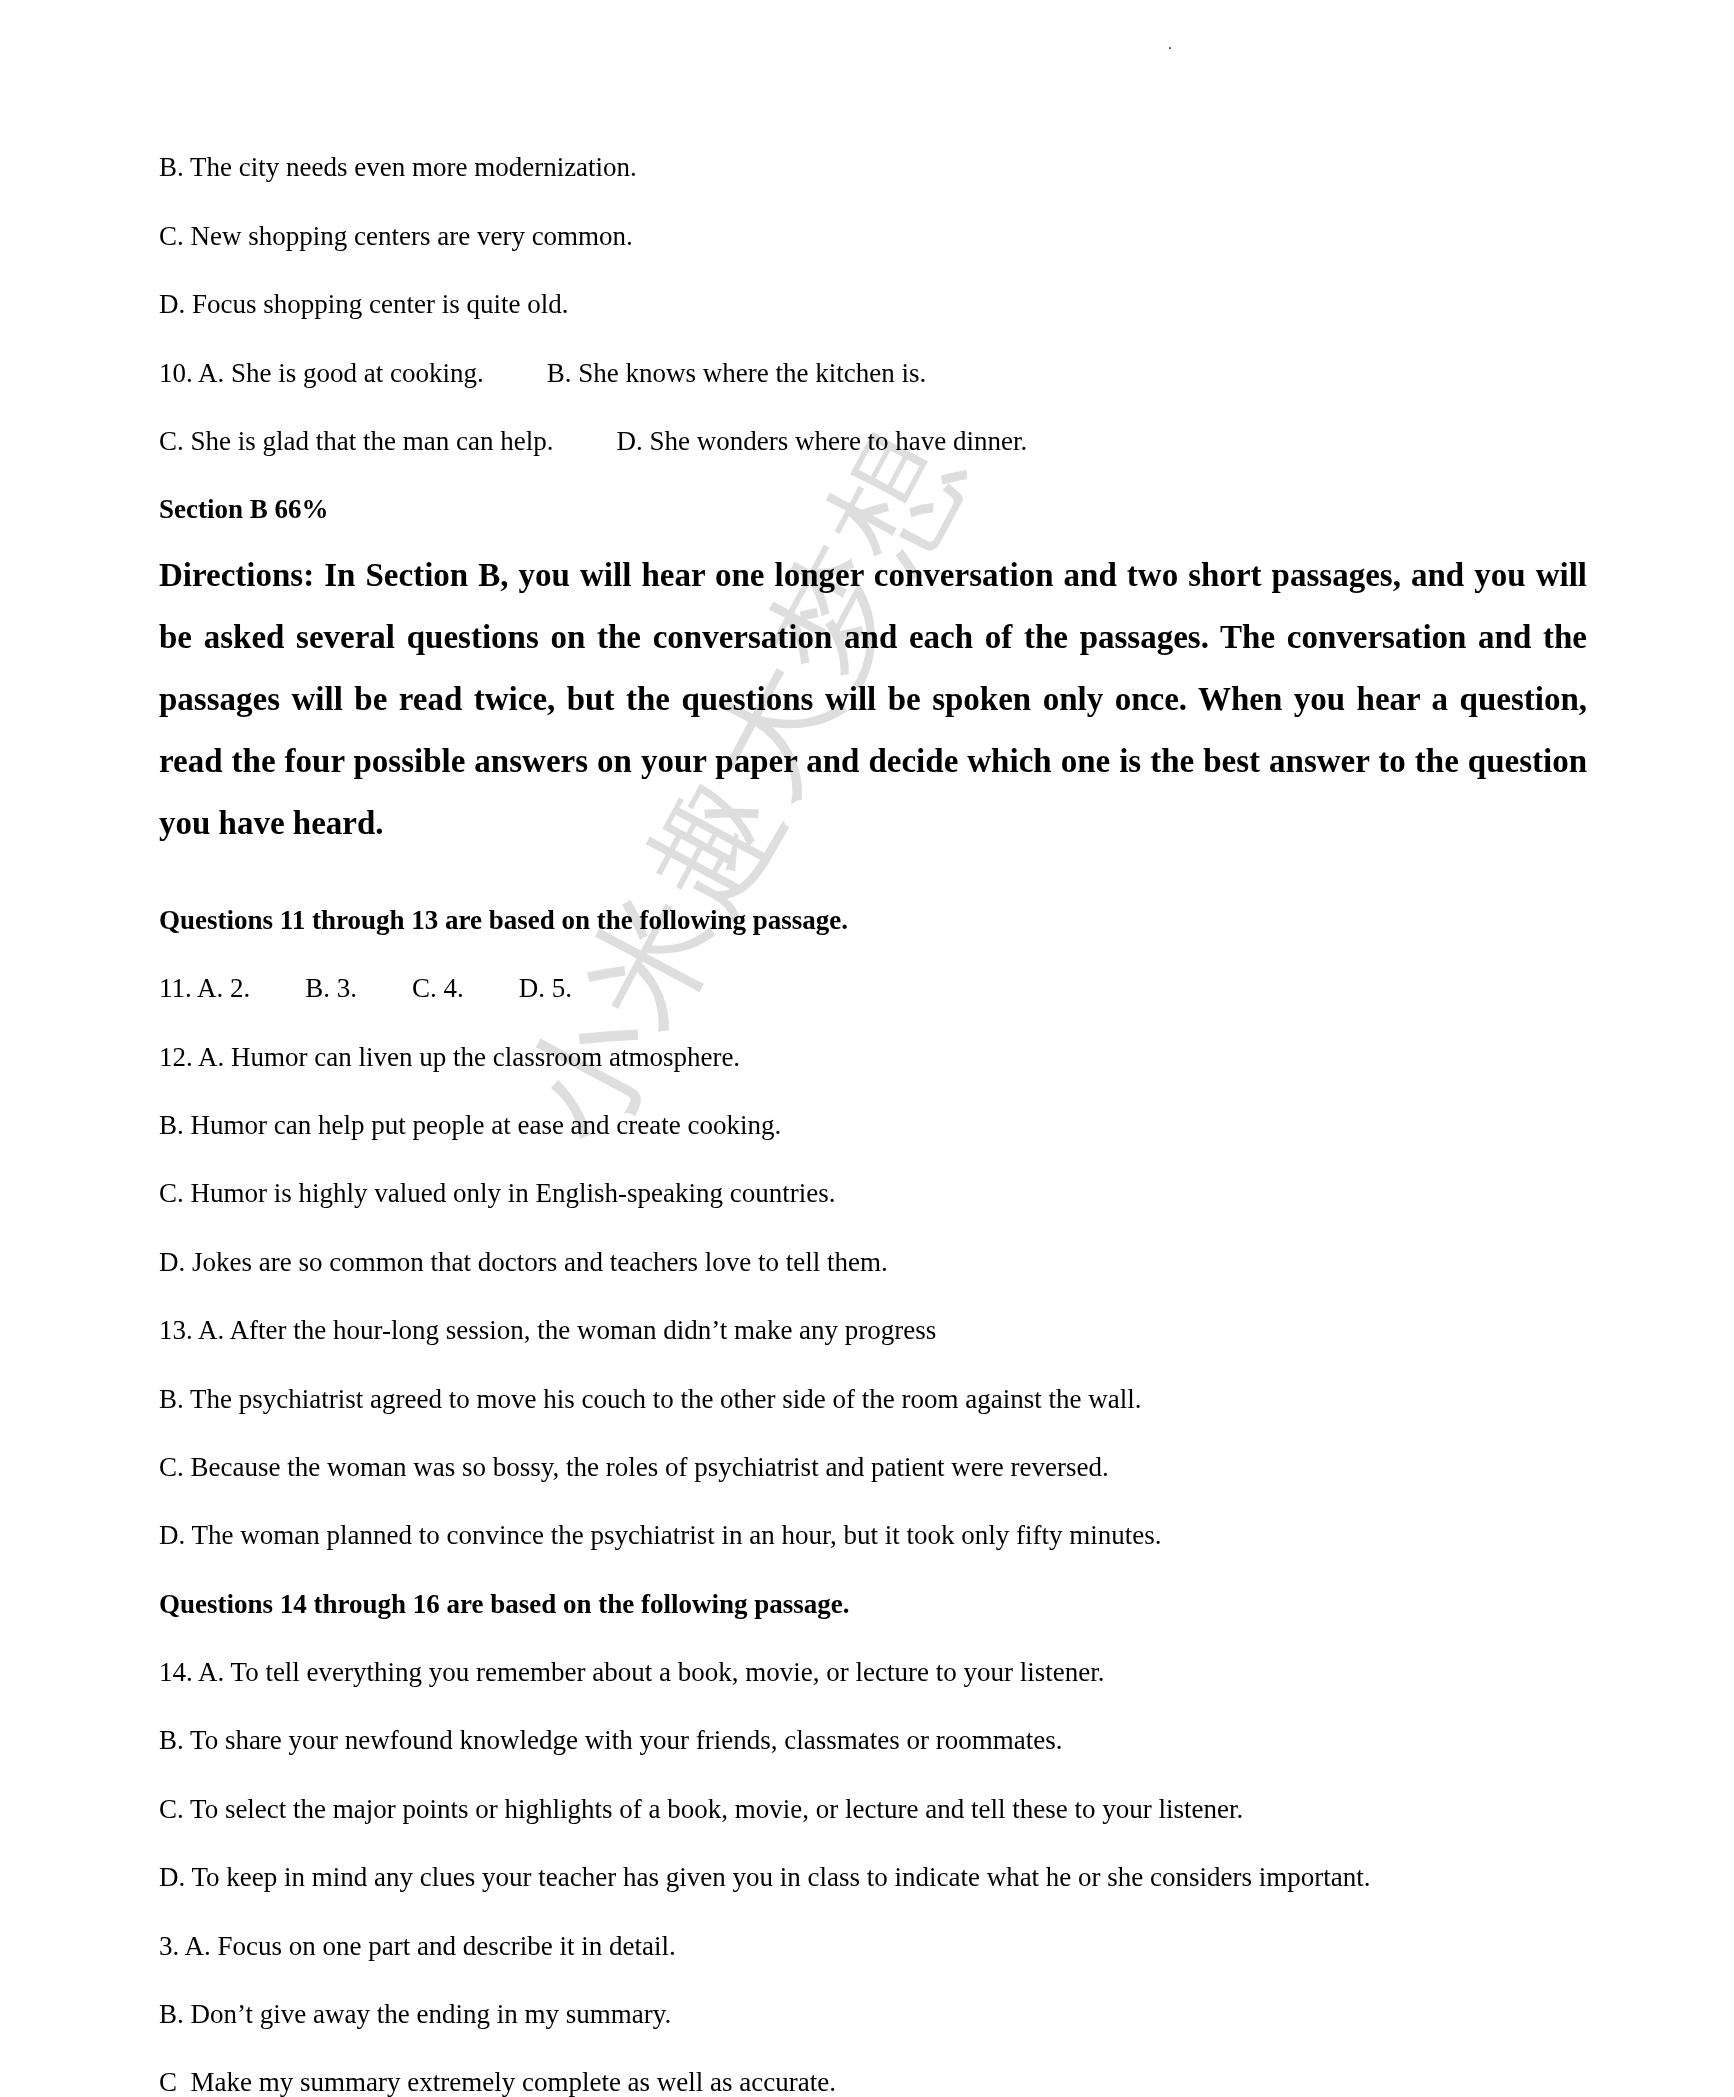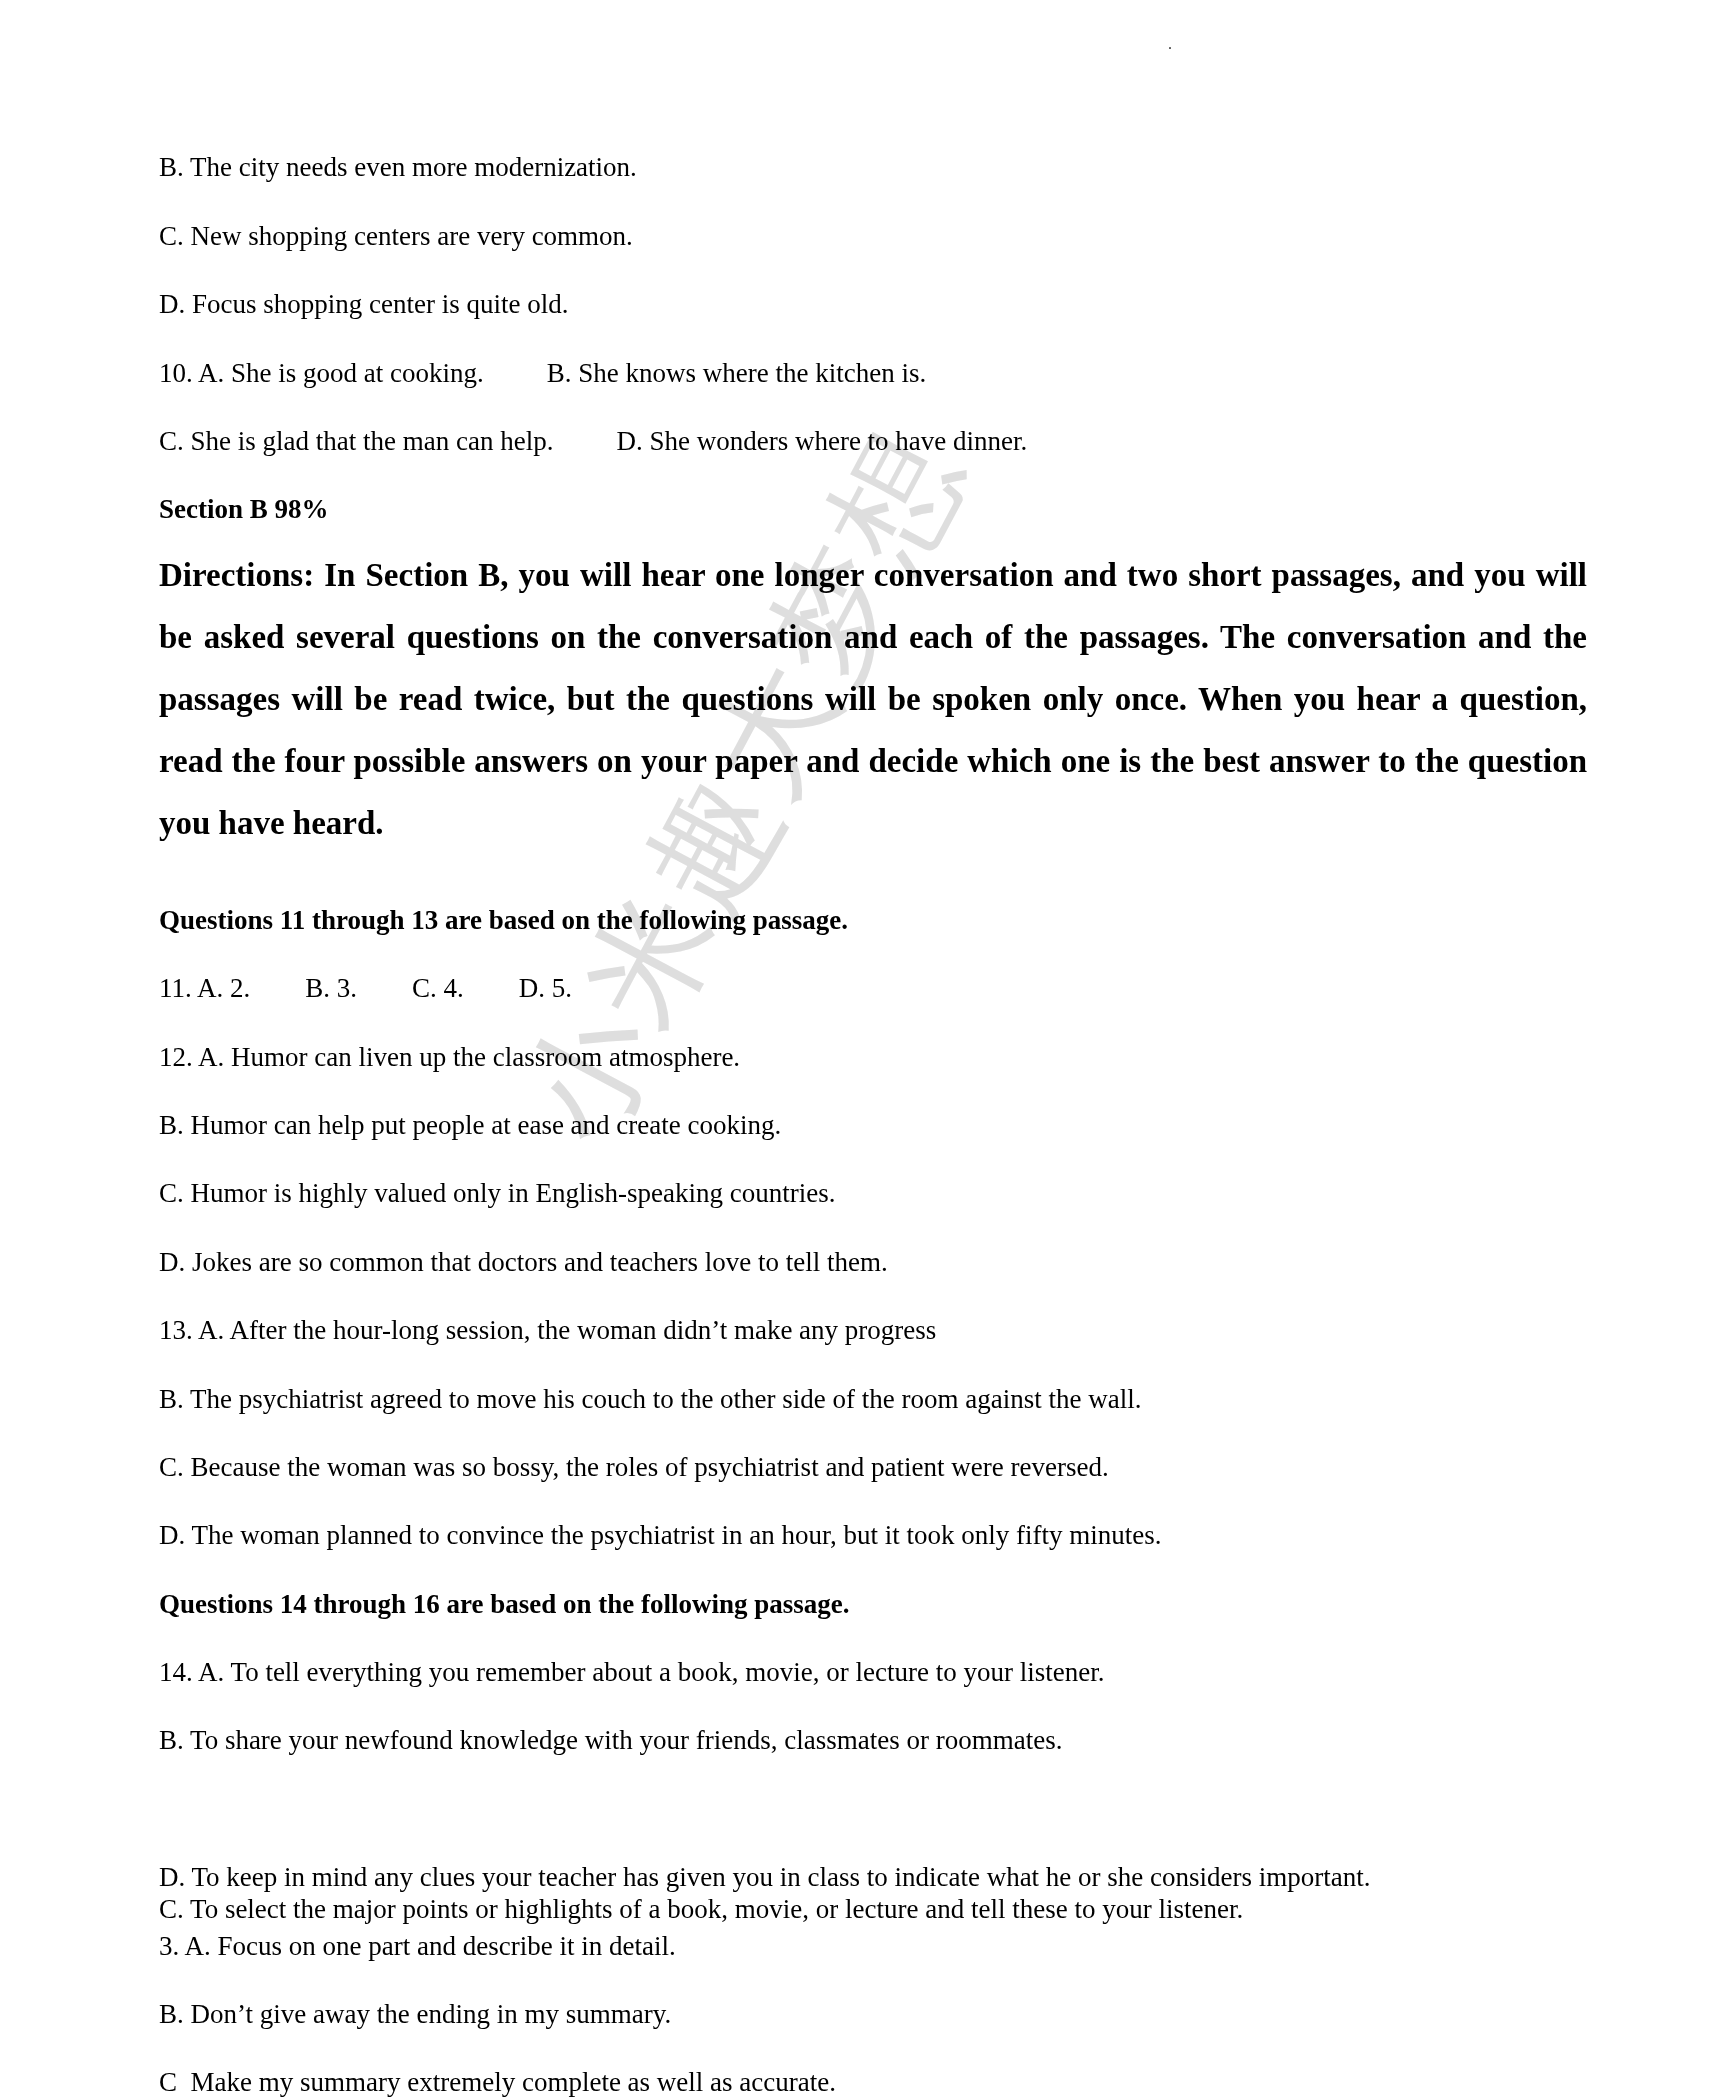--- a/index.html
+++ b/index.html
@@ -26,21 +26,21 @@
 <div class="line" style="top:223px">C. New shopping centers are very common.</div>
 <div class="line" style="top:291px">D. Focus shopping center is quite old.</div>
 
 <div class="line" style="top:360px">
   <span>10. A. She is good at cooking.</span><span class="gap" style="width:63px"></span><span>B. She knows where the kitchen is.</span>
 </div>
 <div class="line" style="top:428px">
   <span>C. She is glad that the man can help.</span><span class="gap" style="width:63px"></span><span>D. She wonders where to have dinner.</span>
 </div>
 
-<div class="line bold" style="top:496px">Section B 98%</div>
+<div class="line bold" style="top:496px">Section B 66%</div>
 <div class="dir" style="top:544px; text-align-last:left;">Directions: In Section B, you will hear one longer conversation and two short passages, and you will be asked several questions on the conversation and each of the passages. The conversation and the passages will be read twice, but the questions will be spoken only once. When you hear a question, read the four possible answers on your paper and decide which one is the best answer to the question you have heard.</div>
 
 <div class="line bold" style="top:907px">Questions 11 through 13 are based on the following passage.</div>
 
 <div class="line" style="top:975px">
   <span>11. A. 2.</span><span class="gap" style="width:55px"></span><span>B. 3.</span><span class="gap" style="width:55px"></span><span>C. 4.</span><span class="gap" style="width:55px"></span><span>D. 5.</span>
 </div>
 
 <div class="line" style="top:1044px">12. A. Humor can liven up the classroom atmosphere.</div>
 <div class="line" style="top:1112px">B. Humor can help put people at ease and create cooking.</div>
@@ -49,19 +49,19 @@
 
 <div class="line" style="top:1317px">13. A. After the hour-long session, the woman didn’t make any progress</div>
 <div class="line" style="top:1386px">B. The psychiatrist agreed to move his couch to the other side of the room against the wall.</div>
 <div class="line" style="top:1454px">C. Because the woman was so bossy, the roles of psychiatrist and patient were reversed.</div>
 <div class="line" style="top:1522px">D. The woman planned to convince the psychiatrist in an hour, but it took only fifty minutes.</div>
 
 <div class="line bold" style="top:1591px">Questions 14 through 16 are based on the following passage.</div>
 
 <div class="line" style="top:1659px">14. A. To tell everything you remember about a book, movie, or lecture to your listener.</div>
 <div class="line" style="top:1727px">B. To share your newfound knowledge with your friends, classmates or roommates.</div>
-<div class="line" style="top:1896px">C. To select the major points or highlights of a book, movie, or lecture and tell these to your listener.</div>
+<div class="line" style="top:1796px">C. To select the major points or highlights of a book, movie, or lecture and tell these to your listener.</div>
 <div class="line" style="top:1864px">D. To keep in mind any clues your teacher has given you in class to indicate what he or she considers important.</div>
 
 <div class="line" style="top:1933px">3. A. Focus on one part and describe it in detail.</div>
 <div class="line" style="top:2001px">B. Don’t give away the ending in my summary.</div>
 <div class="line" style="top:2069px; white-space:pre;">C  Make my summary extremely complete as well as accurate.</div>
 
 
 </body></html>

